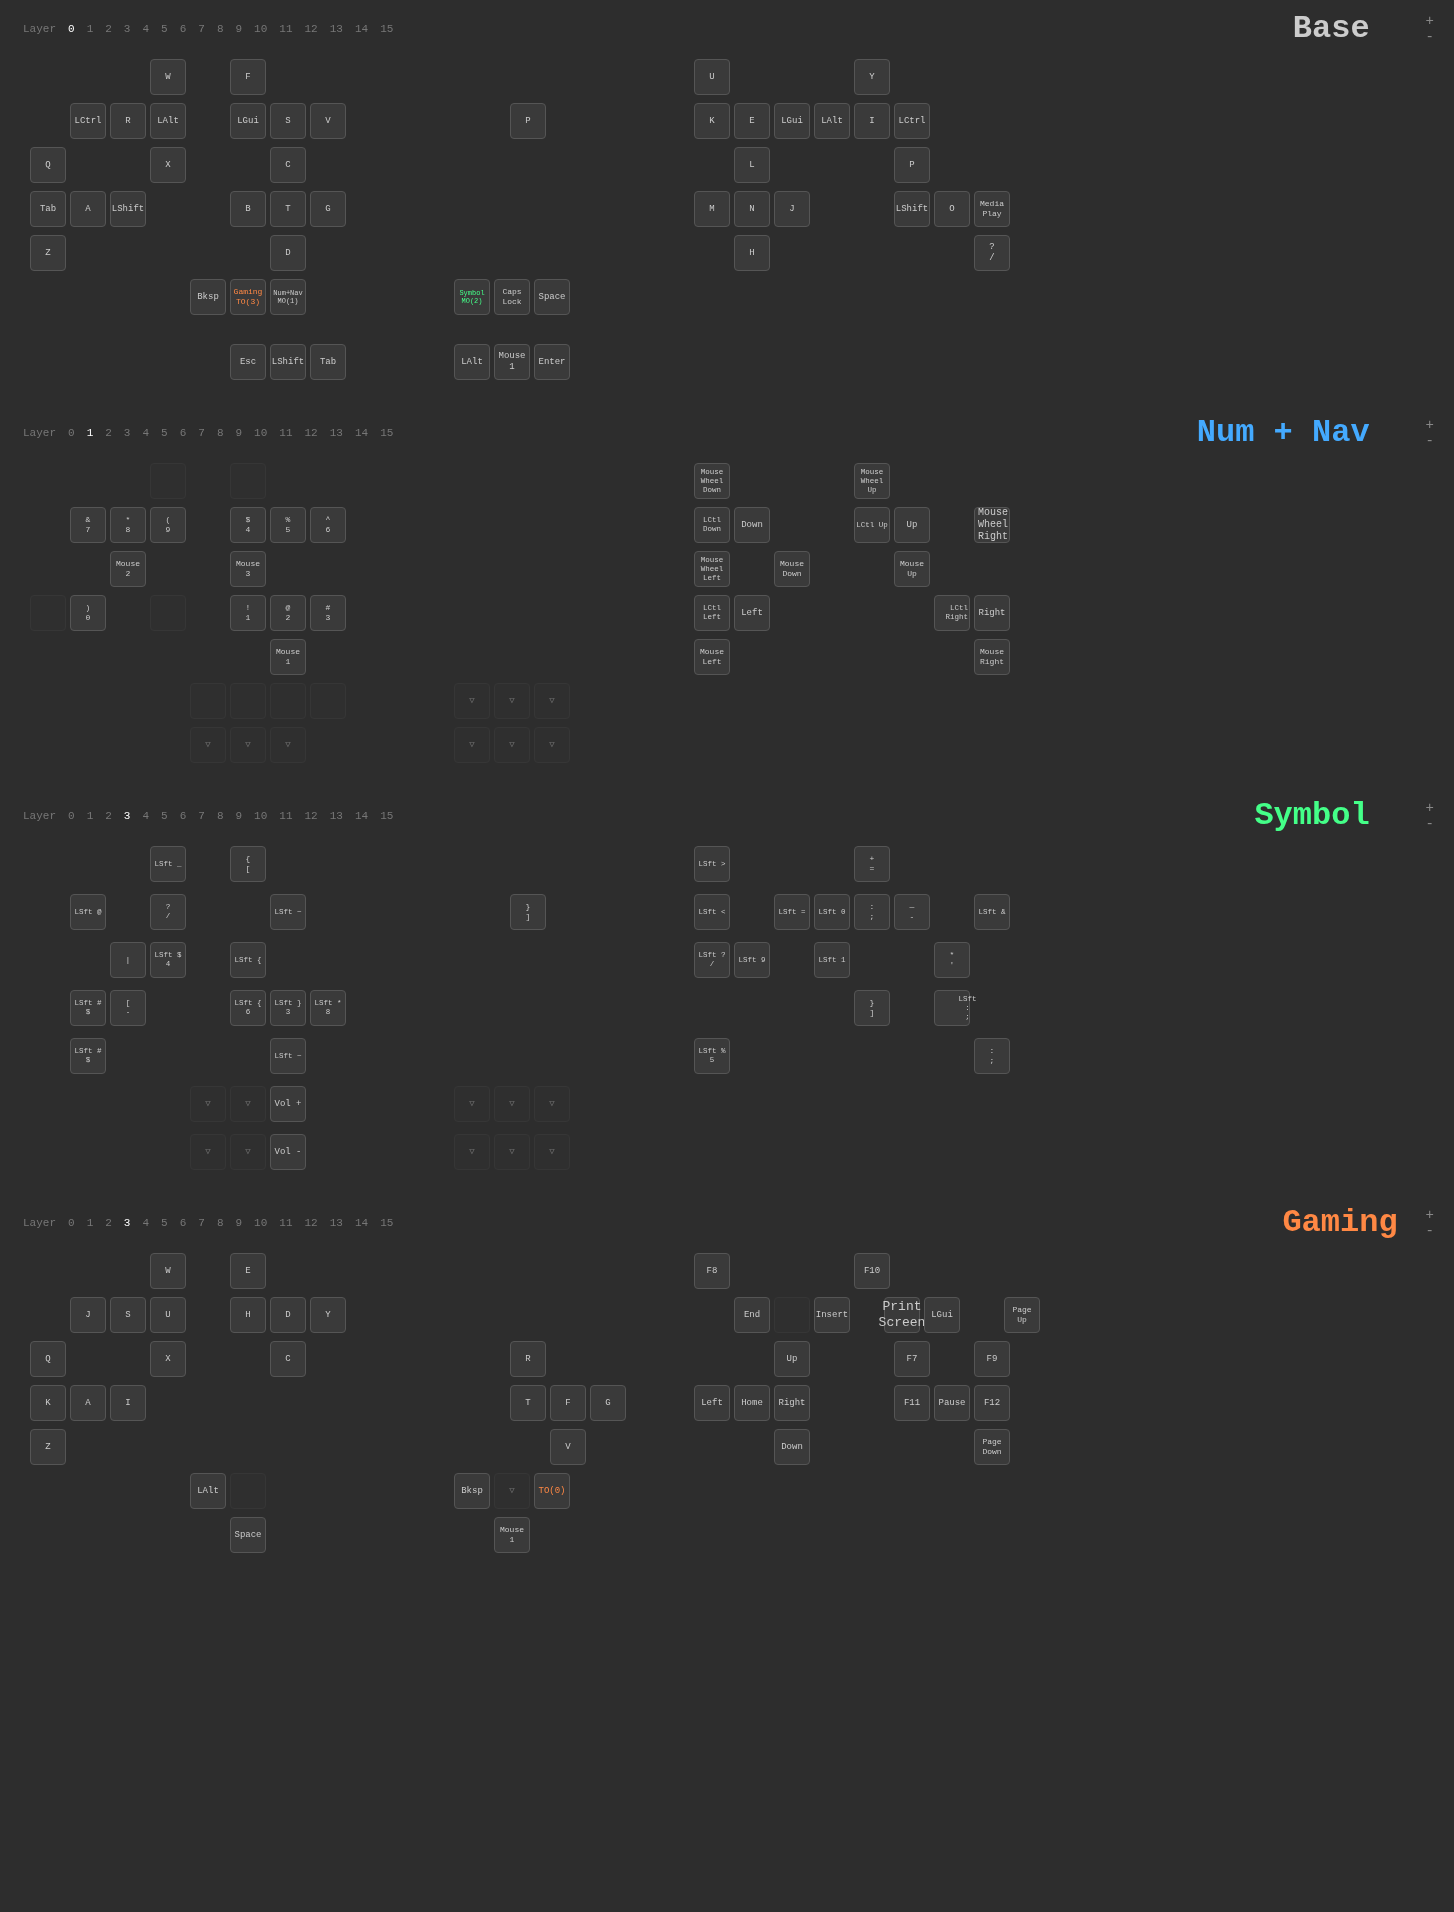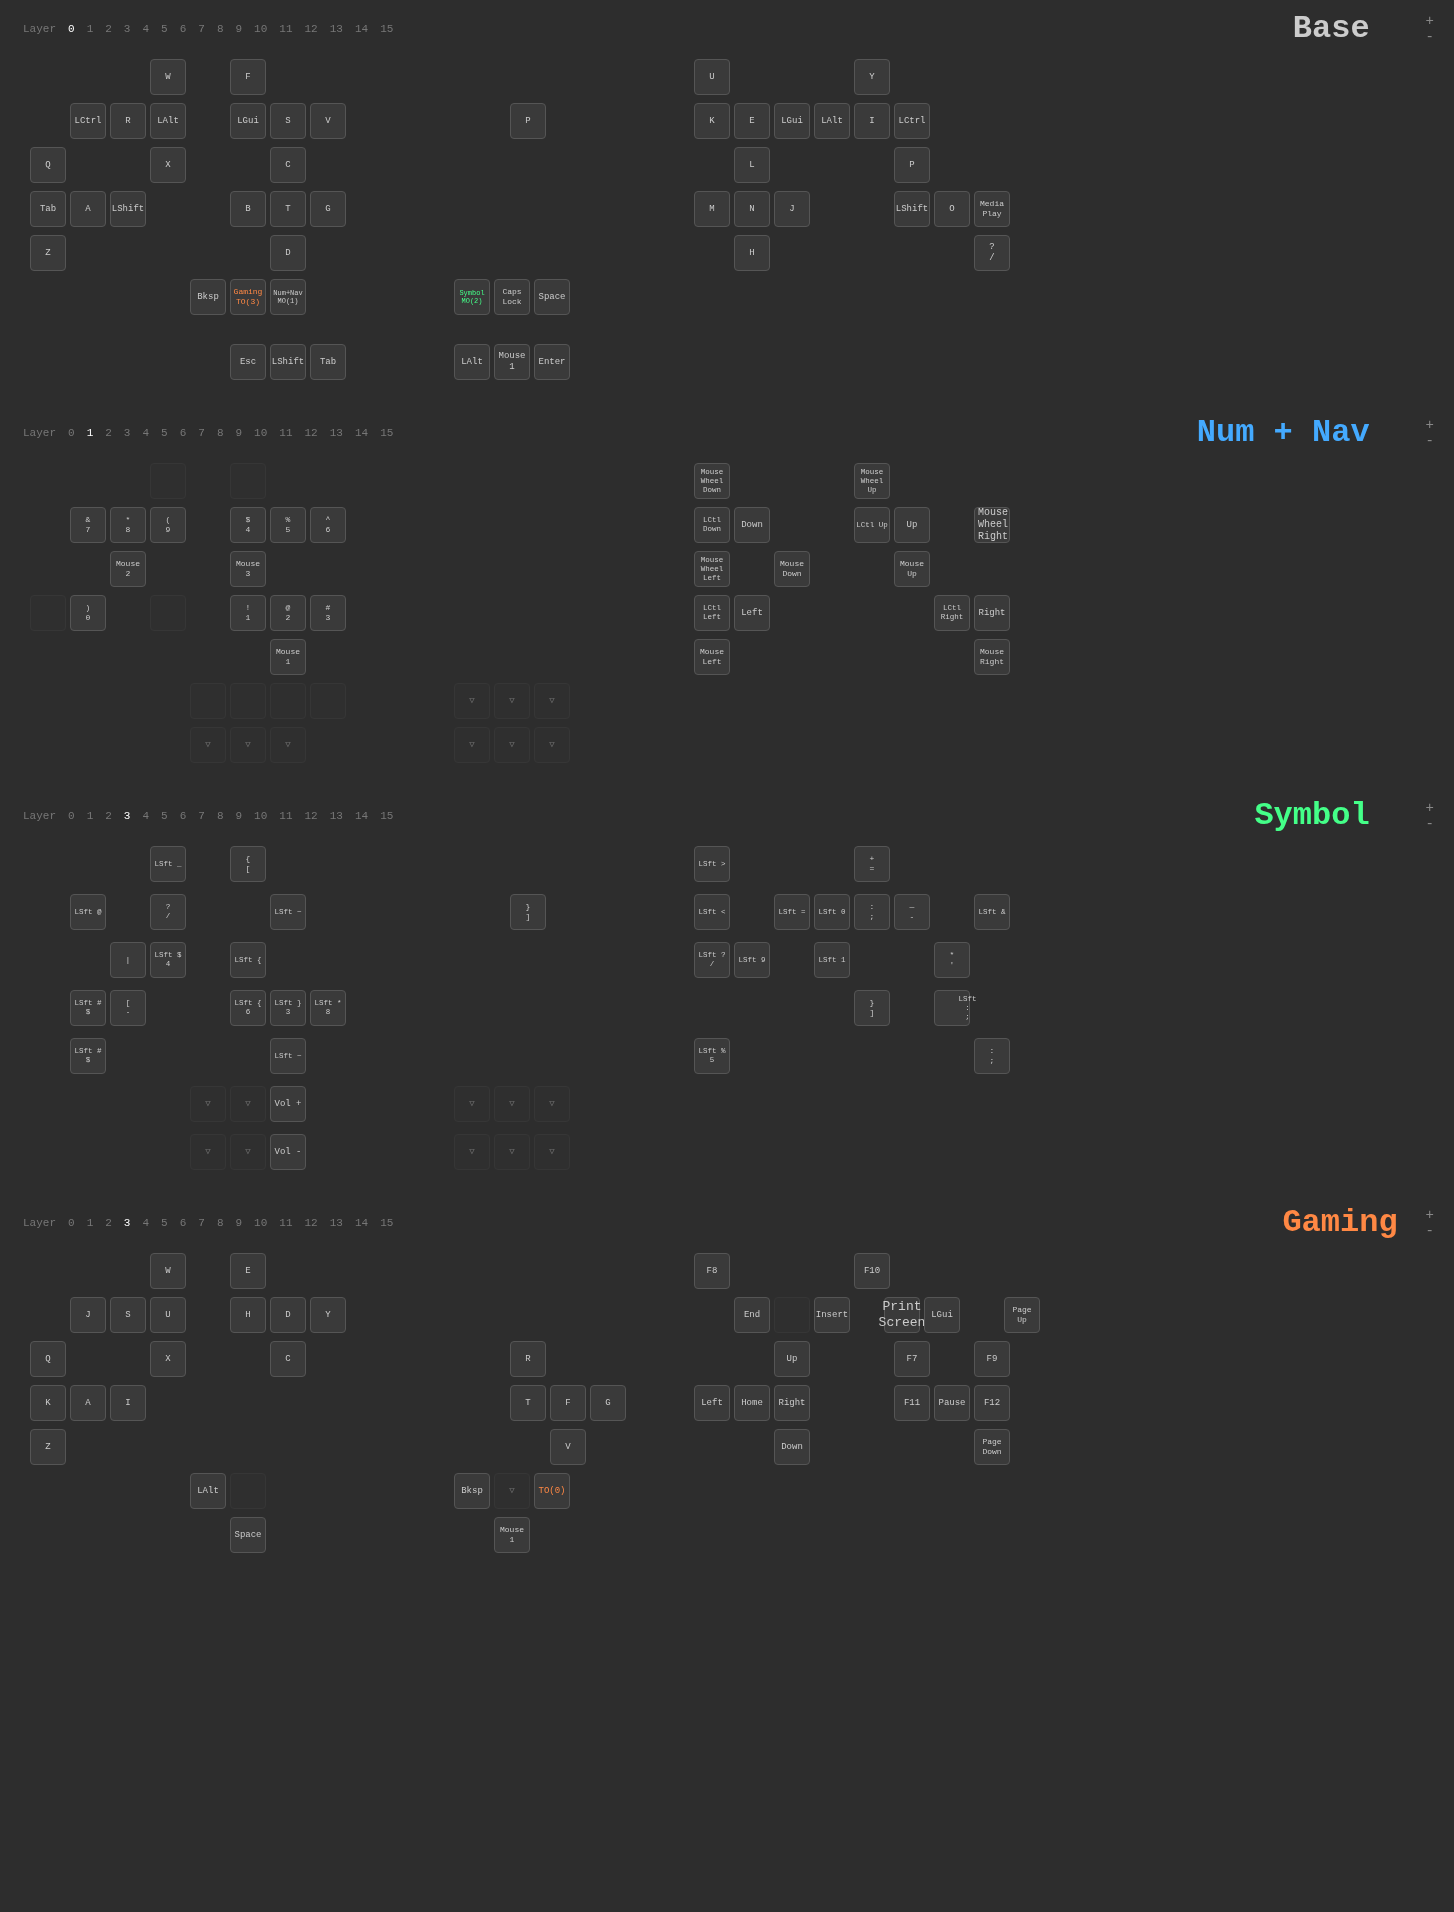--- a/index.html
+++ b/index.html
@@ -397,21 +397,21 @@
         <div class="k ghost"></div>
         <div class="k ghost"></div>
         <div class="k ghost"></div>
         <div class="gap-between"></div>
         <div class="k" style="font-size:7.5px;">LCtl Left</div>
         <div class="k">Left</div>
         <div class="k ghost"></div>
         <div class="k ghost"></div>
         <div class="k ghost"></div>
         <div class="k ghost"></div>
-        <div class="k" style="font-size:7.5px;">LCtl Right</div>
+        <div class="k" style="font-size:7.5px;text-align:right;">LCtl Right</div>
         <div class="k">Right</div>
       </div>
 
       <div class="row">
         <div class="k ghost"></div>
         <div class="k ghost"></div>
         <div class="k ghost"></div>
         <div class="k ghost"></div>
         <div class="k ghost"></div>
         <div class="k ghost"></div>

